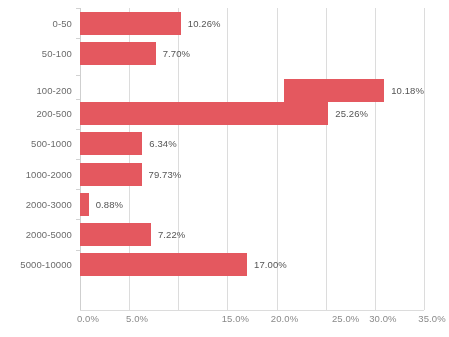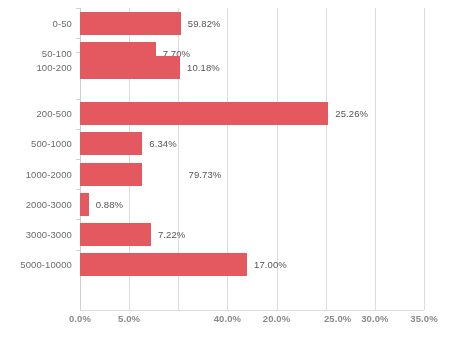--- a/index.html
+++ b/index.html
@@ -89,25 +89,24 @@
     left: -4px;
     top: 0;
     width: 4px;
     height: 1px;
     background: #d2d2d2;
   }
 
   
   .xaxis {
     position: absolute;
-    left: 80px;
+    left: 88px;
     top: 313px;
     width: 344px;
     height: 16px;
-    font-weight: bold;
   }
   .xtick {
     position: absolute;
     top: 0;
     transform: translateX(-50%);
     font-size: 9.5px;
     color: #8a8a8a;
     white-space: nowrap;
     letter-spacing: 0.1px;
   }
@@ -139,80 +138,80 @@
       <div class="gridline" style="left: 374.857px; top: 8px; height: 302px; bottom: auto;"></div>
       <div class="gridline" style="left: 424px; top: 8px; height: 302px; bottom: auto;"></div>
     </div>
 
   <div class="plot-area">
     <div class="rows" id="rows">
         <div class="row" style="top: 0px; height: 30.2px;">
           <div class="tickmark"></div>
           <div class="cat-label">0-50</div>
           <div class="bar" style="width: 100.841px; background: rgb(228, 88, 95);"></div>
-          <div class="bar-value">59.82%</div>
+          <div class="bar-value">10.26%</div>
         </div>
         <div class="row" style="top: 30.2px; height: 30.2px;">
           <div class="tickmark"></div>
           <div class="cat-label">50-100</div>
           <div class="bar" style="width: 75.68px; background: rgb(228, 88, 95);"></div>
           <div class="bar-value">7.70%</div>
         </div>
-        <div class="row" style="top: 44px; height: 30.2px;">
+        <div class="row" style="top: 67px; height: 30.2px; justify-content: flex-end;">
           <div class="tickmark"></div>
           <div class="cat-label">100-200</div>
           <div class="bar" style="width: 100.055px; background: rgb(228, 88, 95);"></div>
           <div class="bar-value">10.18%</div>
         </div>
         <div class="row" style="top: 90.6px; height: 30.2px;">
           <div class="tickmark"></div>
           <div class="cat-label">200-500</div>
           <div class="bar" style="width: 248.27px; background: rgb(228, 88, 95);"></div>
           <div class="bar-value">25.26%</div>
         </div>
         <div class="row" style="top: 120.8px; height: 30.2px;">
           <div class="tickmark"></div>
           <div class="cat-label">500-1000</div>
           <div class="bar" style="width: 62.3131px; background: rgb(228, 88, 95);"></div>
           <div class="bar-value">6.34%</div>
         </div>
-        <div class="row" style="top: 151px; height: 30.2px; gap: 40px;">
+        <div class="row" style="top: 151px; height: 30.2px;">
           <div class="tickmark"></div>
           <div class="cat-label">1000-2000</div>
           <div class="bar" style="width: 61.5269px; background: rgb(228, 88, 95);"></div>
           <div class="bar-value">79.73%</div>
         </div>
         <div class="row" style="top: 181.2px; height: 30.2px;">
           <div class="tickmark"></div>
           <div class="cat-label">2000-3000</div>
           <div class="bar" style="width: 8.64914px; background: rgb(228, 88, 95);"></div>
           <div class="bar-value">0.88%</div>
         </div>
         <div class="row" style="top: 211.4px; height: 30.2px;">
           <div class="tickmark"></div>
-          <div class="cat-label">3000-3000</div>
+          <div class="cat-label">2000-5000</div>
           <div class="bar" style="width: 70.9623px; background: rgb(228, 88, 95);"></div>
           <div class="bar-value">7.22%</div>
         </div>
         <div class="row" style="top: 241.6px; height: 30.2px;">
           <div class="tickmark"></div>
           <div class="cat-label">5000-10000</div>
           <div class="bar" style="width: 167.086px; background: rgb(228, 88, 95);"></div>
           <div class="bar-value">17.00%</div>
         </div>
       </div>
   </div>
 
   <div class="axis-baseline"></div>
 
   <div class="xaxis" id="xaxis">
       <div class="xtick" style="left: 0px;">0.0%</div>
       <div class="xtick" style="left: 49.1429px;">5.0%</div>
       <div class="xtick" style="left: 98.2857px; margin-top: 48px;">10.0%</div>
-      <div class="xtick" style="left: 147.429px;">40.0%</div>
+      <div class="xtick" style="left: 147.429px;">15.0%</div>
       <div class="xtick" style="left: 196.571px;">20.0%</div>
       <div class="xtick" style="left: 245.714px; margin-left: 12px;">25.0%</div>
       <div class="xtick" style="left: 294.857px;">30.0%</div>
       <div class="xtick" style="left: 344px;">35.0%</div>
     </div>
 
   <div class="caption">——— —— ———— —————</div>
 </div>
 
 </body></html>

